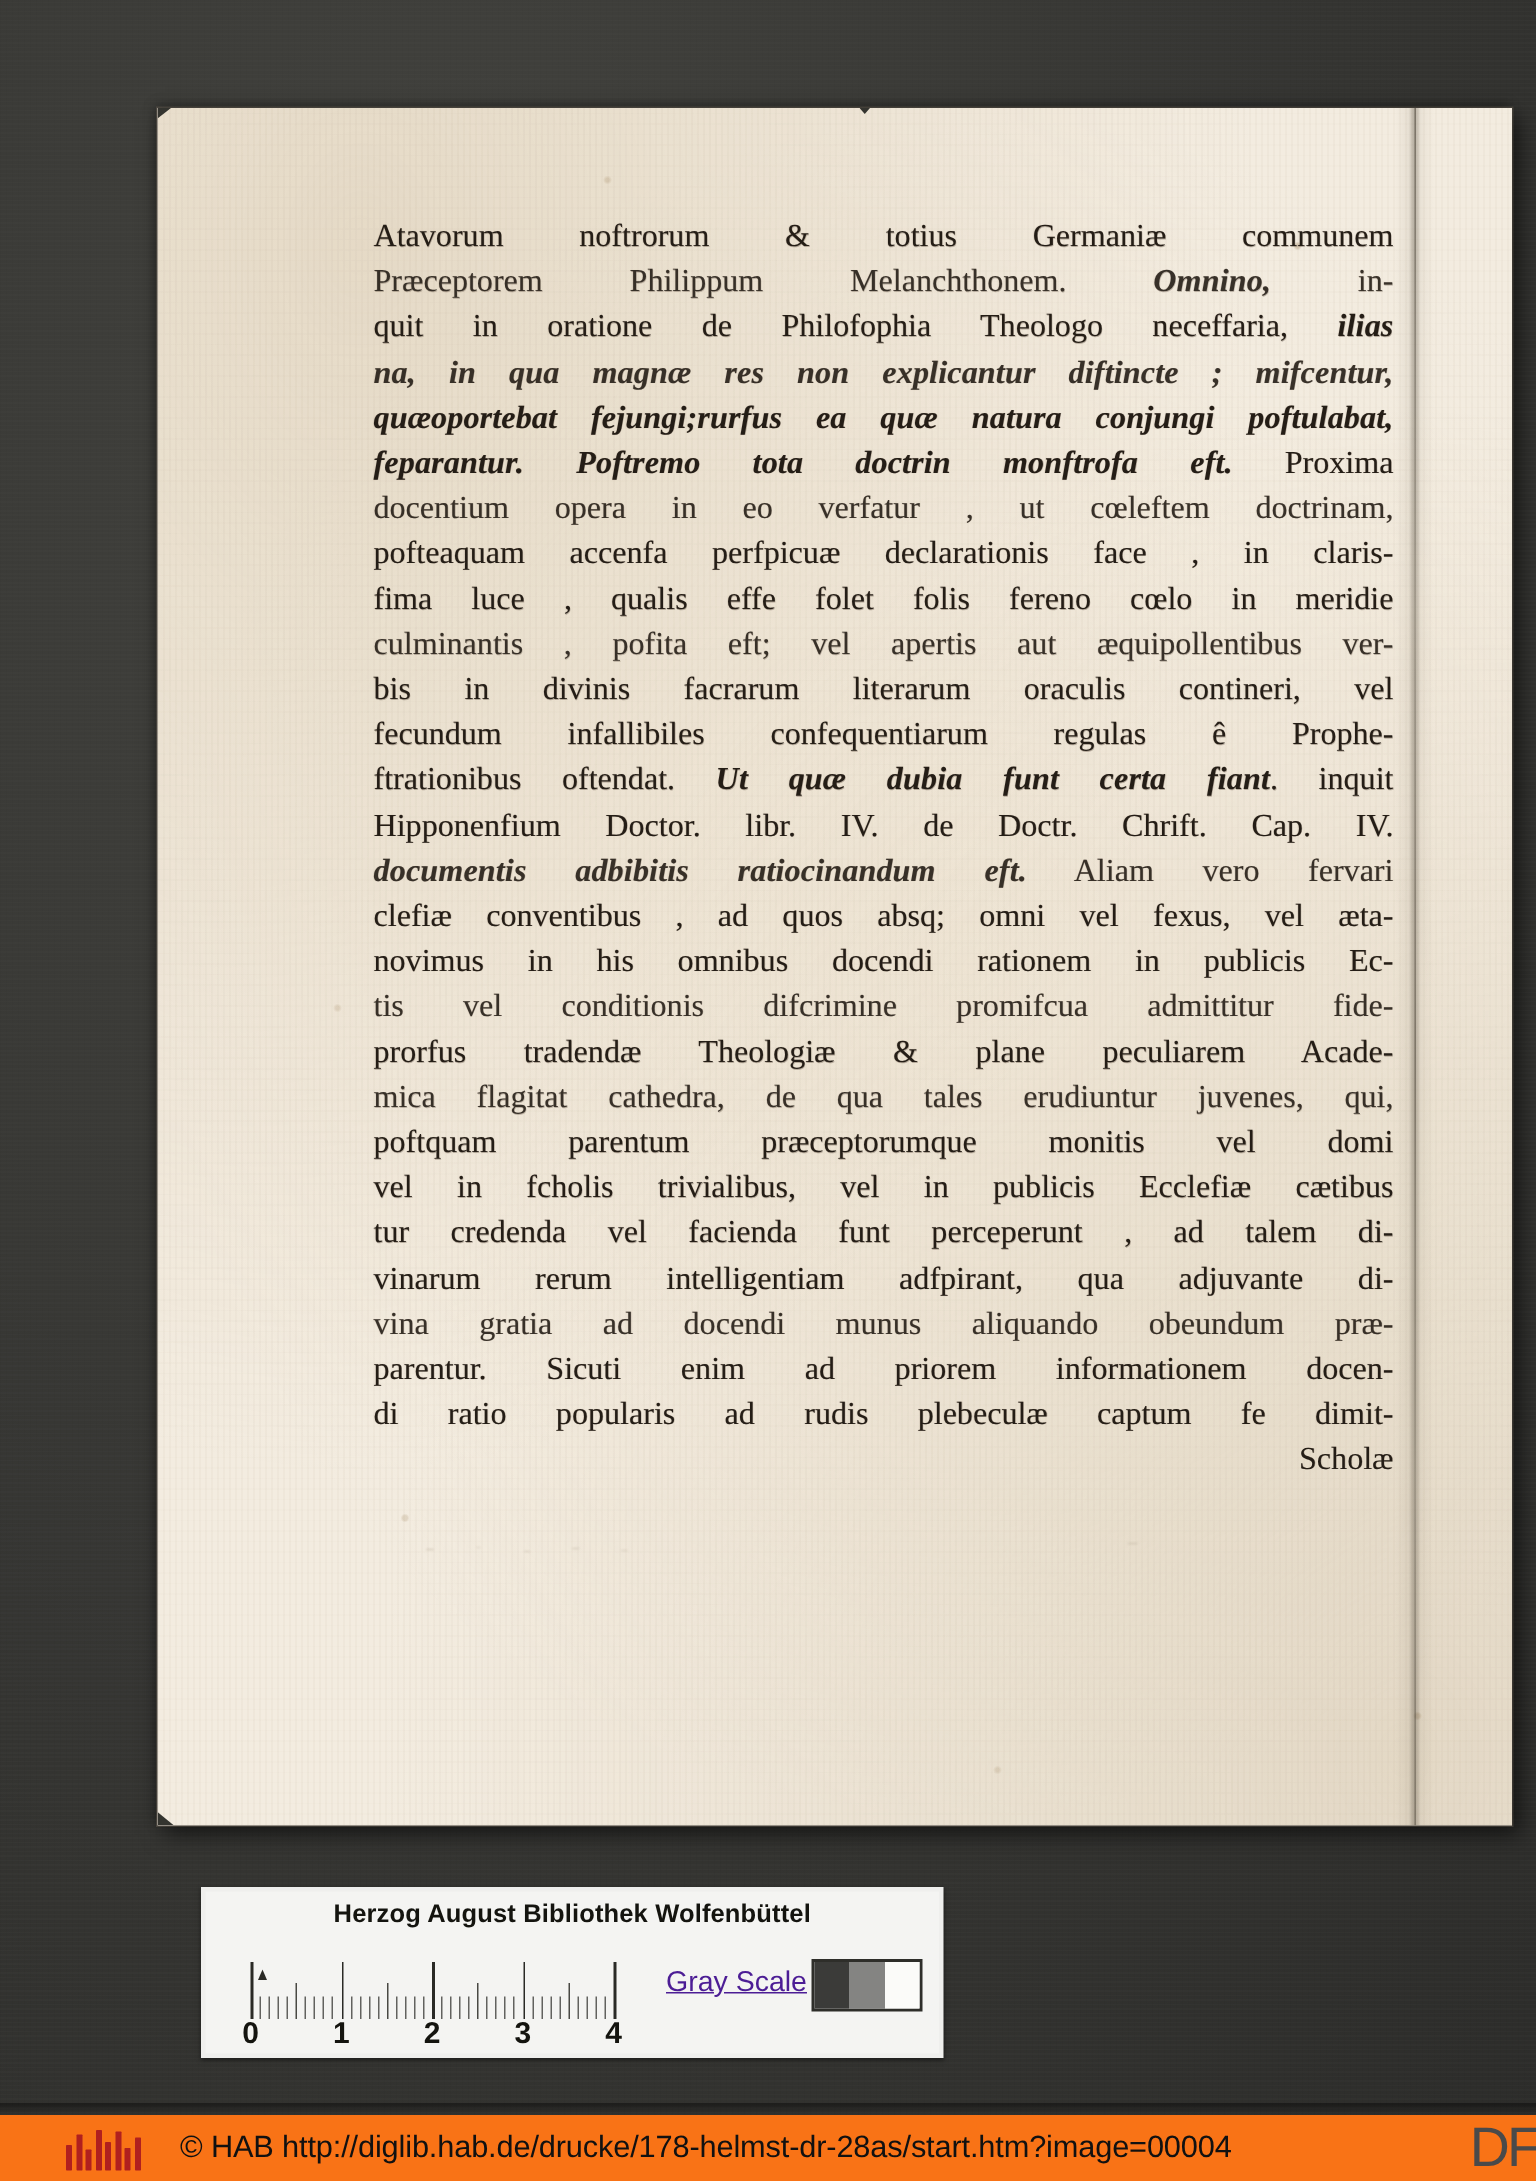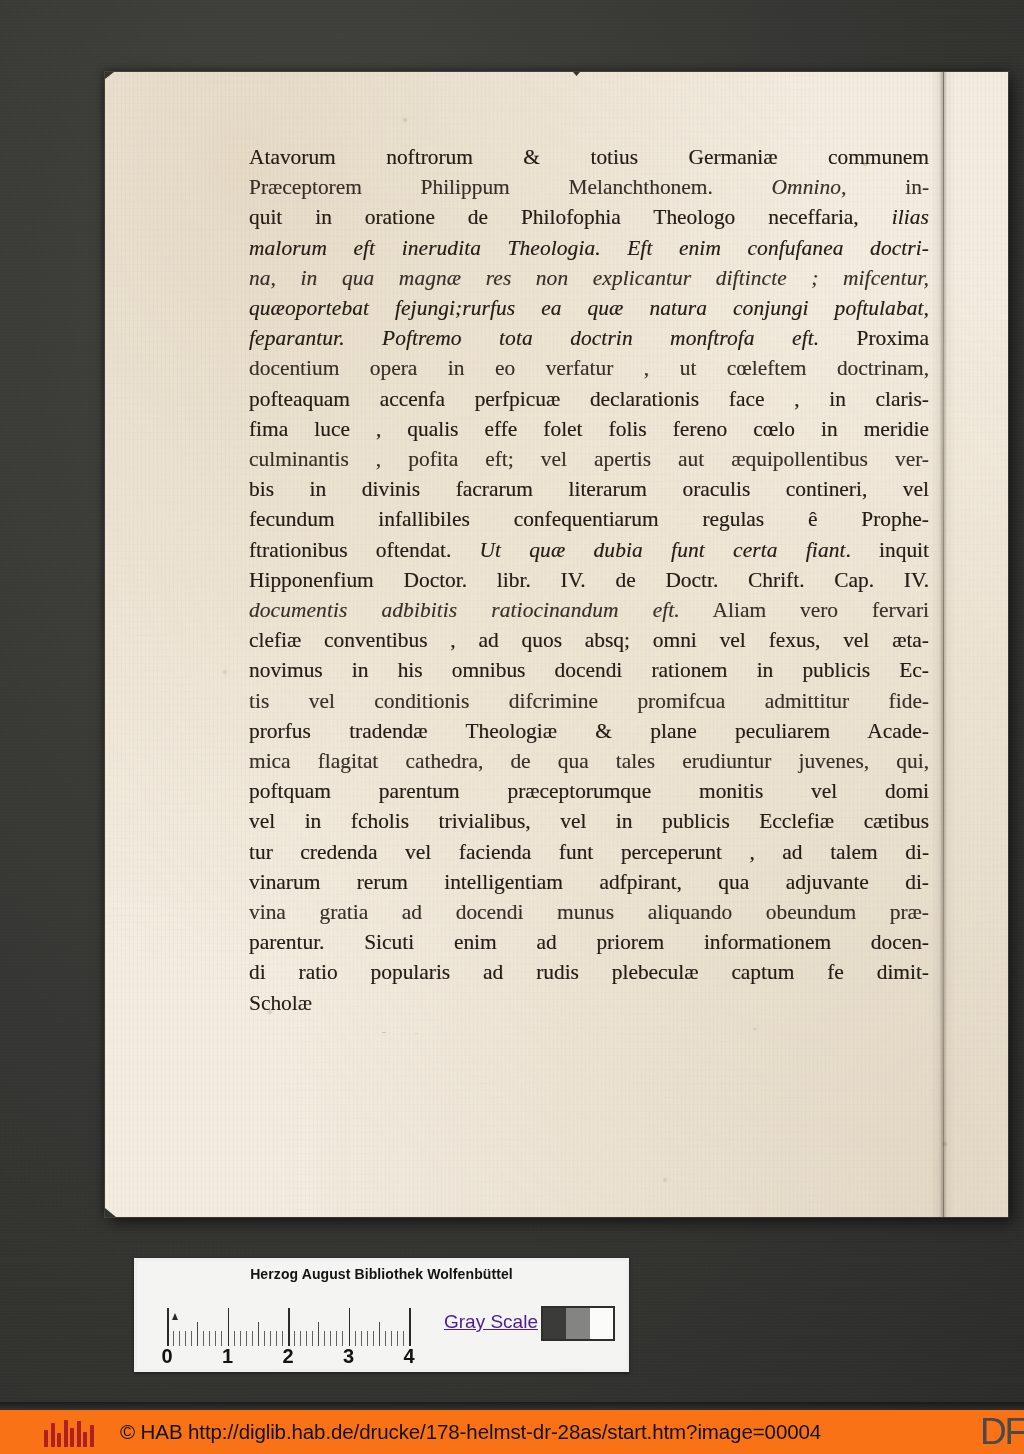--- a/index.html
+++ b/index.html
@@ -107,23 +107,23 @@
       -.3px .2px .6px rgba(90,70,48,.22);
   }
   
   #textblock .ln > span.j{
     display:inline-block;
     width:100%;
     text-align:justify;
     text-align-last:justify;
     white-space:normal;
   }
-  #textblock .it{font-style:italic;font-weight:400;letter-spacing:.1px;}
+  #textblock .it{font-style:italic;font-weight:700;letter-spacing:.1px;}
   #textblock .catch{
-    display:block;
+    display:block;text-align:right;
     text-shadow:.35px .35px 0 rgba(60,44,30,.30);
   }
   
   .ink-light{opacity:.90;}
   .ink-dark{opacity:1;}
   
   #showthrough{
     position:absolute;left:160px;top:955px;width:180px;height:12px;z-index:2;
     background:
       radial-gradient(ellipse at 12% 50%, rgba(110,92,66,.30) 0 2px, transparent 3px),
@@ -144,21 +144,21 @@
   #scalecard{
     position:absolute;left:134px;top:1258px;width:495px;height:114px;
     background:#efefed;
     box-shadow:0 1px 3px rgba(0,0,0,.5);
     z-index:5;
     font-family:"Liberation Sans", sans-serif;
   }
   #scalecard-inner{position:absolute;inset:3px;background:#f4f4f2;}
   #hab-title{
     position:absolute;left:0;right:0;top:5px;
-    text-align:center;font-weight:bold;font-size:14px;color:#14140f;
+    text-align:center;font-weight:bold;font-size:17px;color:#14140f;
     letter-spacing:.1px;
   }
   #ruler{position:absolute;left:30px;top:41px;width:242px;height:44px;}
   #ruler .tick{position:absolute;bottom:0;width:1px;background:#2a2a26;}
   #ruler .tick.mm{height:15px;opacity:.72;}
   #ruler .tick.half{height:24px;opacity:.85;}
   #ruler .tick.cm{height:38px;opacity:1;width:1.6px;}
   #ruler-arrow{
     position:absolute;left:5px;bottom:26px;width:0;height:0;
     border-left:3px solid transparent;border-right:3px solid transparent;
@@ -217,21 +217,20 @@
   <div class="nick" id="nick-bl"></div>
   <div class="nick" id="nick-top"></div>
 
   <div id="gutter"></div>
   <div id="gutter-line"></div>
 
   <div id="textblock">
       <div class="ln ink-dark"><span class="j"><span>Atavorum noftrorum &amp; totius Germaniæ communem</span></span></div>
       <div class="ln ink-light"><span class="j"><span>Præceptorem Philippum Melanchthonem. </span><span class="it">Omnino,</span><span> in-</span></span></div>
       <div class="ln ink-dark"><span class="j"><span>quit in oratione de Philofophia Theologo neceffaria, </span><span class="it">ilias</span></span></div>
-      <div class="ln ink-dark"><span class="j"><span class="it">malorum eft inerudita Theologia.   Eft enim confufanea doctri-</span></span></div>
       <div class="ln ink-light"><span class="j"><span class="it">na, in qua magnæ res non explicantur diftincte ; mifcentur,</span></span></div>
       <div class="ln ink-dark"><span class="j"><span class="it">quæoportebat fejungi;rurfus ea quæ natura conjungi poftulabat,</span></span></div>
       <div class="ln ink-dark"><span class="j"><span class="it">feparantur. Poftremo tota doctrin monftrofa eft.</span><span>   Proxima</span></span></div>
       <div class="ln ink-light"><span class="j"><span>docentium opera in eo verfatur , ut cœleftem doctrinam,</span></span></div>
       <div class="ln ink-dark"><span class="j"><span>pofteaquam accenfa perfpicuæ declarationis face , in claris-</span></span></div>
       <div class="ln ink-dark"><span class="j"><span>fima luce , qualis effe folet folis fereno cœlo in meridie</span></span></div>
       <div class="ln ink-light"><span class="j"><span>culminantis , pofita eft; vel apertis aut æquipollentibus ver-</span></span></div>
       <div class="ln ink-dark"><span class="j"><span>bis in divinis facrarum literarum oraculis contineri, vel</span></span></div>
       <div class="ln ink-dark"><span class="j"><span>fecundum infallibiles confequentiarum regulas ê Prophe-</span></span></div>
       <div class="ln ink-dark"><span class="j"><span>ftrationibus oftendat. </span><span class="it">Ut quæ dubia funt certa fiant</span><span>. inquit</span></span></div>

